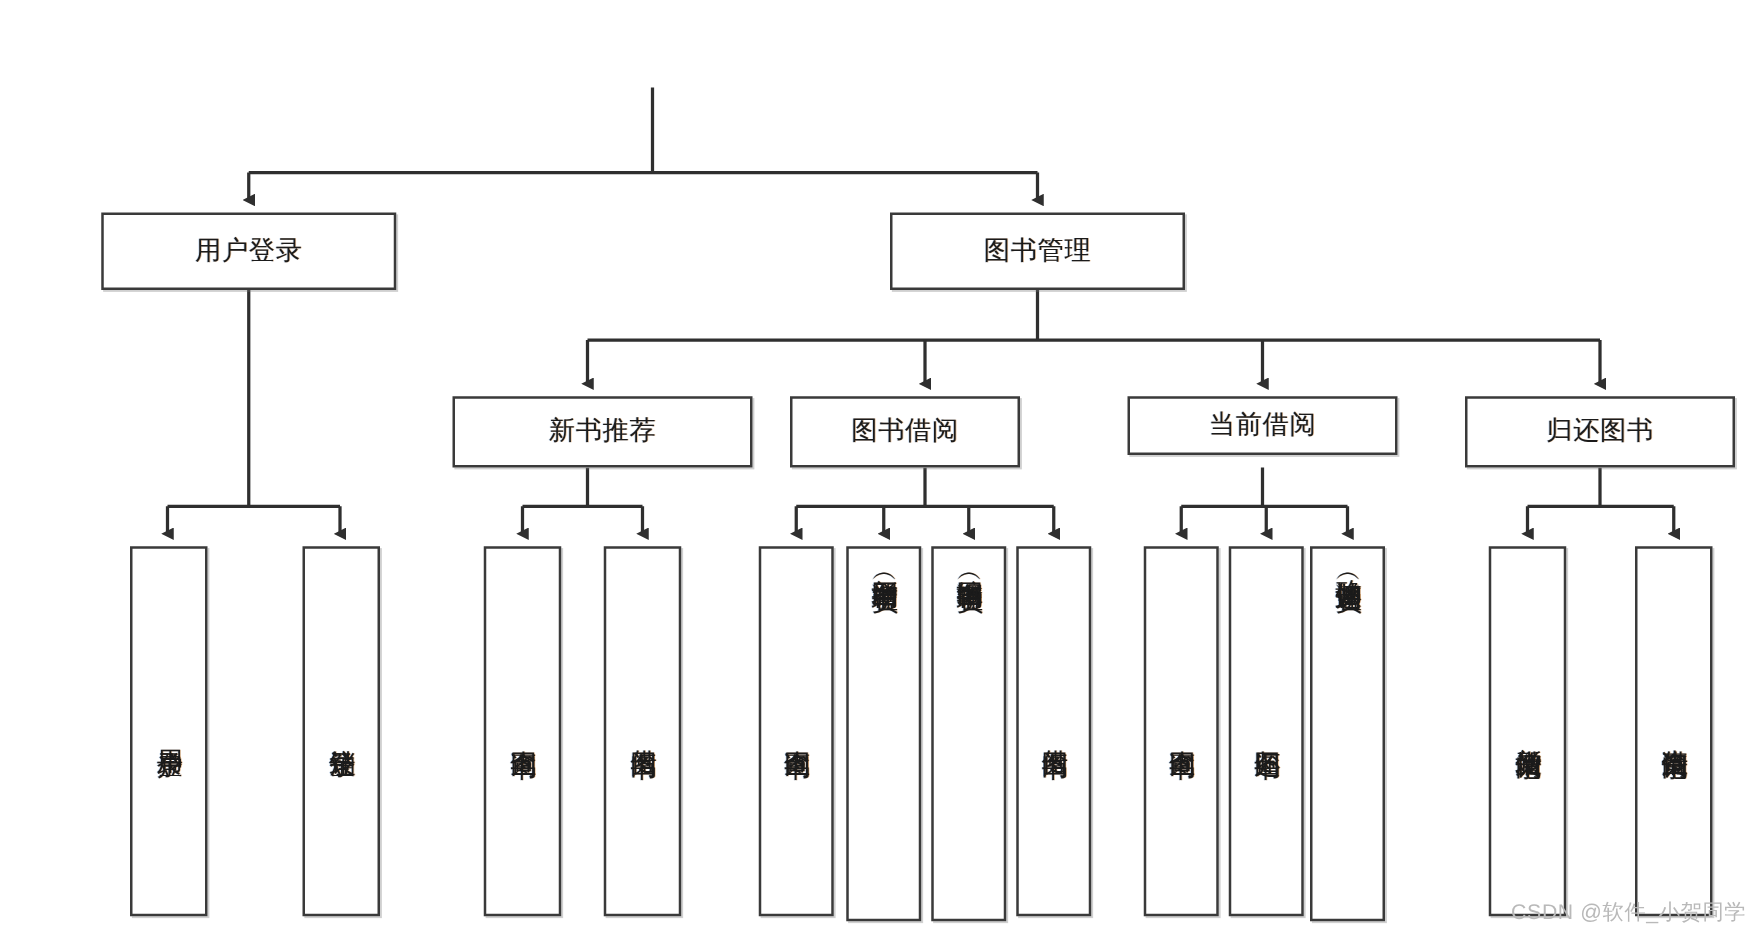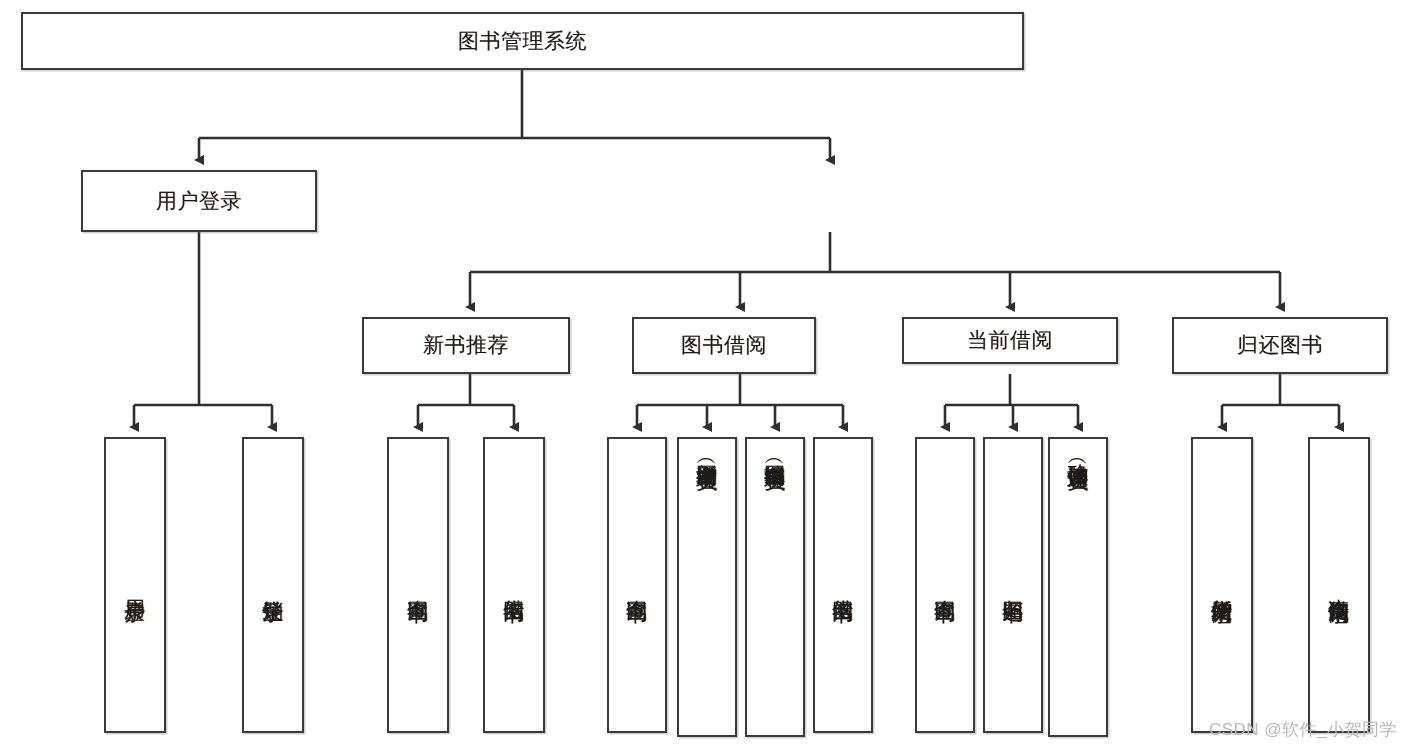--- a/index.html
+++ b/index.html
@@ -124,29 +124,29 @@
       <path d="M1013,405 L1013,427" marker-end="url(#arrow)"></path>
       <path d="M1078,405 L1078,427" marker-end="url(#arrow)"></path>
 
       <path d="M1280,374 L1280,405"></path>
       <path d="M1222,405 L1339,405"></path>
       <path d="M1222,405 L1222,427" marker-end="url(#arrow)"></path>
       <path d="M1339,405 L1339,427" marker-end="url(#arrow)"></path>
     </g>
   </svg>
 
-  <div class="node" style="left:21px; top:12px; width:1003px; height:58px;">
-    <span class="label">图书管理系统</span>
-  </div>
 
   <div class="node" style="left:81px; top:170px; width:236px; height:62px;">
     <span class="label">用户登录</span>
   </div>
-
-  <div class="node" style="left:362px; top:317px; width:208px; height:57px;">
+  <div class="node" style="left:712px; top:170px; width:236px; height:62px;">
+    <span class="label">图书管理</span>
+  </div>
+
+  <div class="node" style="left:362px; top:317px; width:240px; height:57px;">
     <span class="label">新书推荐</span>
   </div>
   <div class="node" style="left:632px; top:317px; width:184px; height:57px;">
     <span class="label">图书借阅</span>
   </div>
   <div class="node" style="left:902px; top:317px; width:216px; height:47px;">
     <span class="label">当前借阅</span>
   </div>
   <div class="node" style="left:1172px; top:317px; width:216px; height:57px;">
     <span class="label">归还图书</span>

